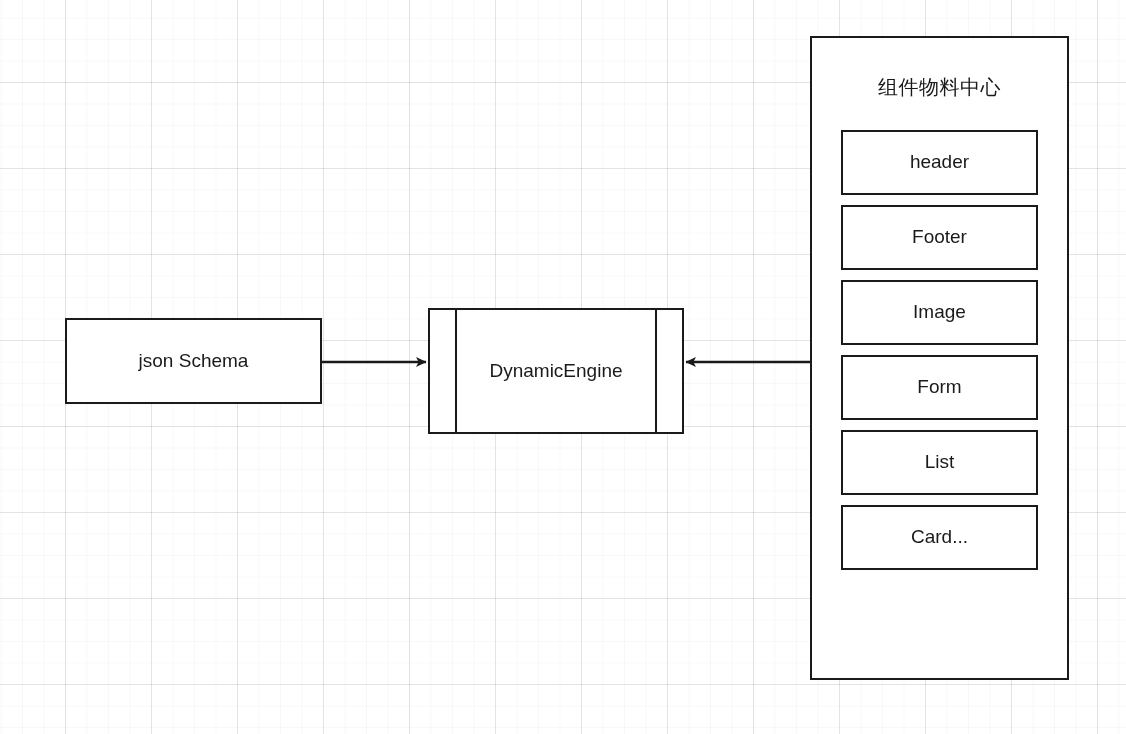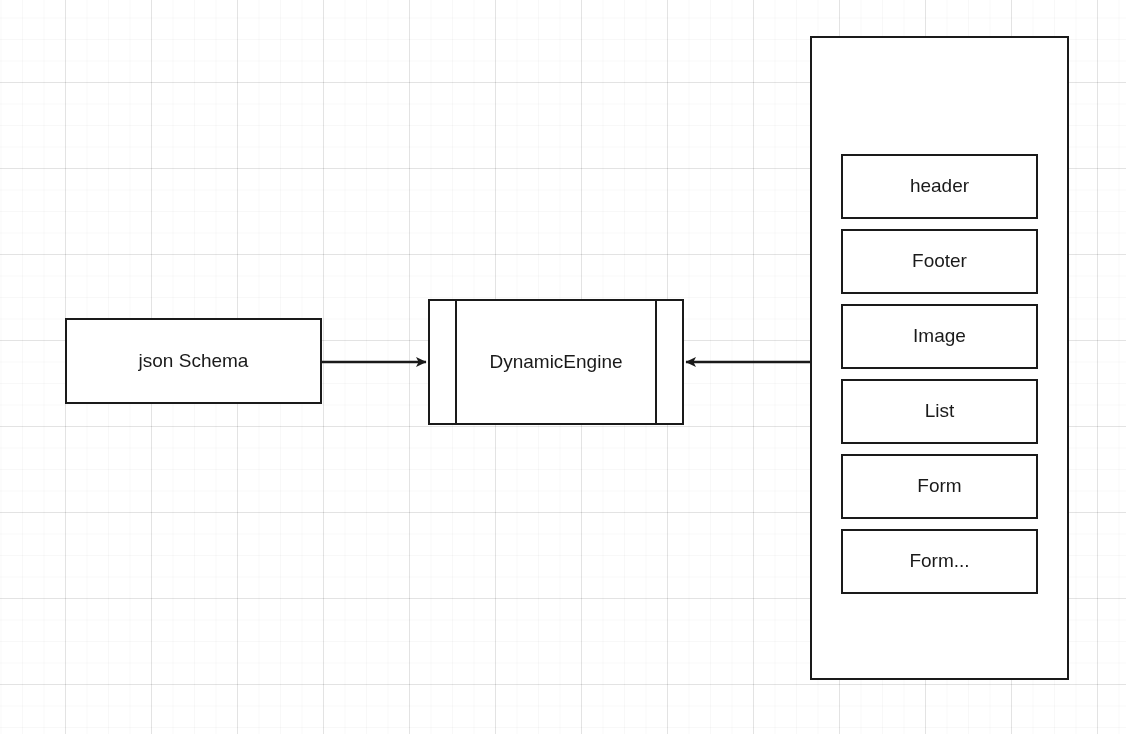--- a/index.html
+++ b/index.html
@@ -55,21 +55,21 @@
   #json-schema-node {
     left: 65px;
     top: 318px;
     width: 257px;
     height: 86px;
   }
 
   
   #dynamic-engine-node {
     left: 428px;
-    top: 299px;
+    top: 308px;
     width: 256px;
     height: 126px;
   }
   #dynamic-engine-node .divider {
     position: absolute;
     top: 0;
     bottom: 0;
     width: 0;
     border-left: 2.2px solid #1a1a1a;
   }
@@ -92,21 +92,21 @@
     right: 0;
     top: 36px;
     text-align: center;
     font-size: 20px;
     color: #1a1a1a;
     letter-spacing: 0.5px;
   }
   #component-list {
     position: absolute;
     left: 29px;
-    top: 116px;
+    top: 92px;
     width: 231px;
   }
   .component-item {
     box-sizing: border-box;
     width: 197px;
     height: 65px;
     border: 2.2px solid #1a1a1a;
     background: #ffffff;
     margin-bottom: 10px;
     display: flex;
@@ -147,35 +147,36 @@
     <span class="node-label">json Schema</span>
   </div>
 
   <div class="node" id="dynamic-engine-node">
     <span class="divider left"></span>
     <span class="divider right"></span>
     <span class="node-label">DynamicEngine</span>
   </div>
 
   <div class="node" id="material-center-panel">
+    <div id="material-center-title">组件物料中心</div>
     <div id="component-list">
       <div class="component-item">
         <span class="node-label">header</span>
       </div>
       <div class="component-item">
         <span class="node-label">Footer</span>
       </div>
       <div class="component-item">
         <span class="node-label">Image</span>
       </div>
       <div class="component-item">
+        <span class="node-label">Form</span>
+      </div>
+      <div class="component-item">
         <span class="node-label">List</span>
       </div>
       <div class="component-item">
-        <span class="node-label">Form</span>
-      </div>
-      <div class="component-item">
-        <span class="node-label">Form...</span>
+        <span class="node-label">Card...</span>
       </div>
     </div>
   </div>
 
 </div>
 
 </body></html>

